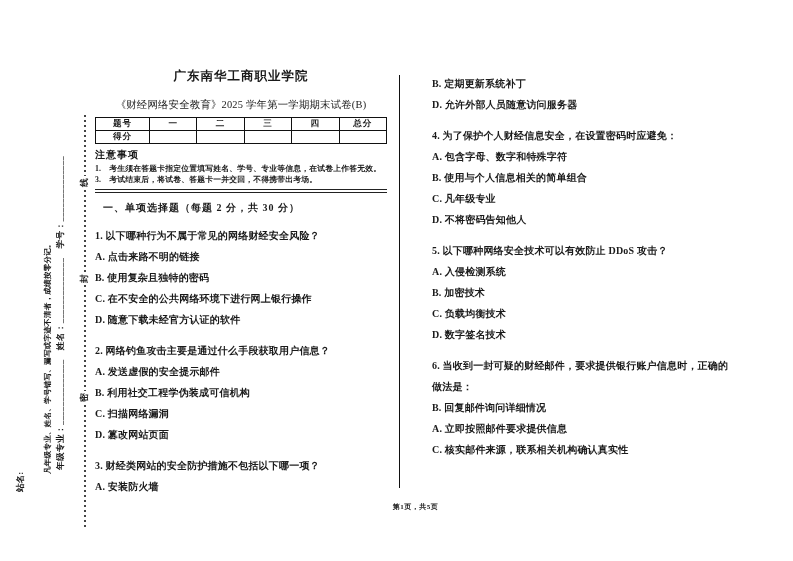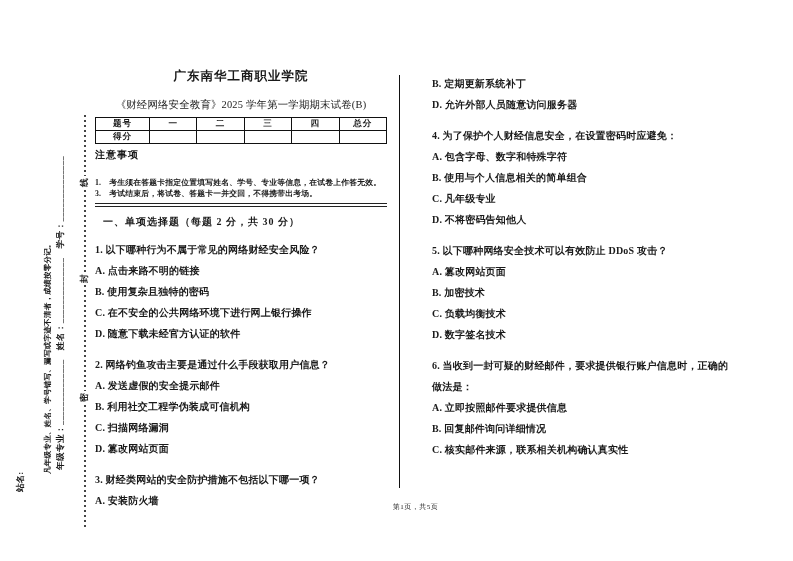--- a/index.html
+++ b/index.html
@@ -37,34 +37,34 @@
   .exam-title   { margin-top:13px; text-align:center; font-size:10.4px; font-weight:normal; letter-spacing:.2px; }
 
   table.score-table { margin-top:5px; width:100%; border-collapse:collapse; table-layout:fixed; }
   .score-table th, .score-table td {
     border:1.6px solid #111; height:13px; text-align:center;
     font-size:8.6px; font-weight:bold; letter-spacing:1px; padding:0;
   }
   .score-table col.c0 { width:54px; }
 
   .notice-title { margin-top:4px; font-size:10px; font-weight:bold; letter-spacing:1px; }
-  .notice-items { margin-top:15px; }
+  .notice-items { margin-top:1px; }
   .notice-item  { font-size:7.8px; line-height:11.4px; font-weight:bold; letter-spacing:.2px; white-space:nowrap; }
 
   .double-rule { margin-top:3px; height:4px; border-top:1.3px solid #222; border-bottom:1.3px solid #222; }
 
   .section-title { margin:8px 0 0 8px; font-size:10px; font-weight:bold; letter-spacing:1px; }
 
   .ln { line-height:21px; min-height:21px; font-size:10px; font-weight:bold; letter-spacing:.2px; white-space:nowrap; }
   .ln.q { margin-top:10px; }
   .col-left .lines { margin-top:4px; }
 
   .page-footer {
     position:absolute; left:98px; right:60px; top:502px; text-align:center;
-    font-size:7px; font-weight:normal; letter-spacing:.5px;
+    font-size:7px; font-weight:bold; letter-spacing:.5px;
   }
 </style>
 </head>
 <body>
 
 <div class="page">
 
   <div class="seal-line"></div>
   <div class="seal-chars">
       <span class="seal-char">线</span>
@@ -139,26 +139,26 @@
   <div class="col-right">
     <div class="lines">
         <div class="ln o">B. 定期更新系统补丁</div>
         <div class="ln o">D. 允许外部人员随意访问服务器</div>
         <div class="ln q">4. 为了保护个人财经信息安全，在设置密码时应避免：</div>
         <div class="ln o">A. 包含字母、数字和特殊字符</div>
         <div class="ln o">B. 使用与个人信息相关的简单组合</div>
         <div class="ln o">C. 凡年级专业</div>
         <div class="ln o">D. 不将密码告知他人</div>
         <div class="ln q">5. 以下哪种网络安全技术可以有效防止 DDoS 攻击？</div>
-        <div class="ln o">A. 篡改网站页面</div>
+        <div class="ln o">A. 入侵检测系统</div>
         <div class="ln o">B. 加密技术</div>
         <div class="ln o">C. 负载均衡技术</div>
         <div class="ln o">D. 数字签名技术</div>
         <div class="ln q">6. 当收到一封可疑的财经邮件，要求提供银行账户信息时，正确的</div>
         <div class="ln o">做法是：</div>
+        <div class="ln o">B. 回复邮件询问详细情况</div>
         <div class="ln o">A. 立即按照邮件要求提供信息</div>
-        <div class="ln o">B. 回复邮件询问详细情况</div>
         <div class="ln o">C. 核实邮件来源，联系相关机构确认真实性</div>
       </div>
   </div>
 
   <div class="page-footer">第1页，共5页</div>
 </div>
 
 </body></html>

